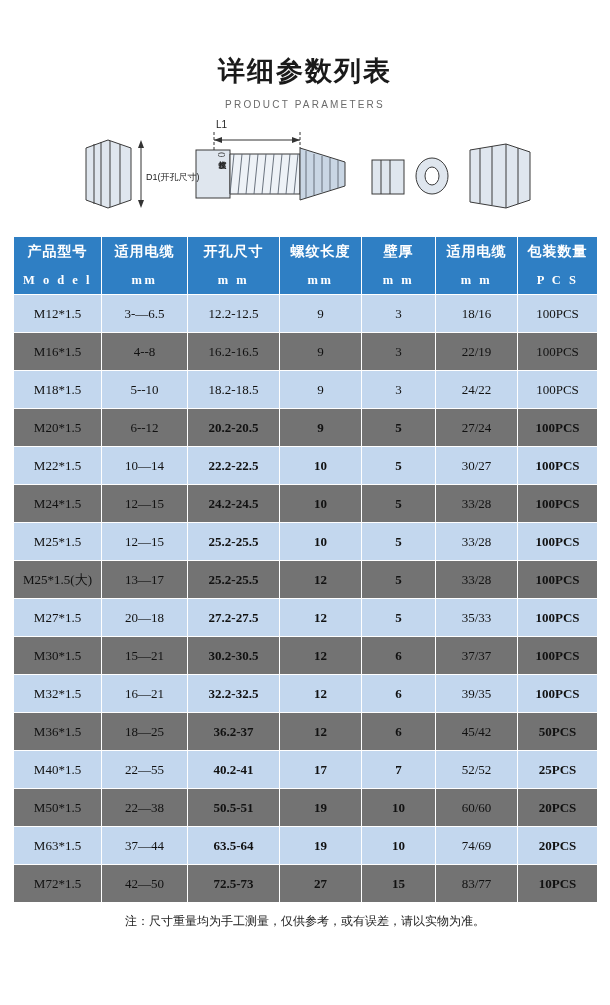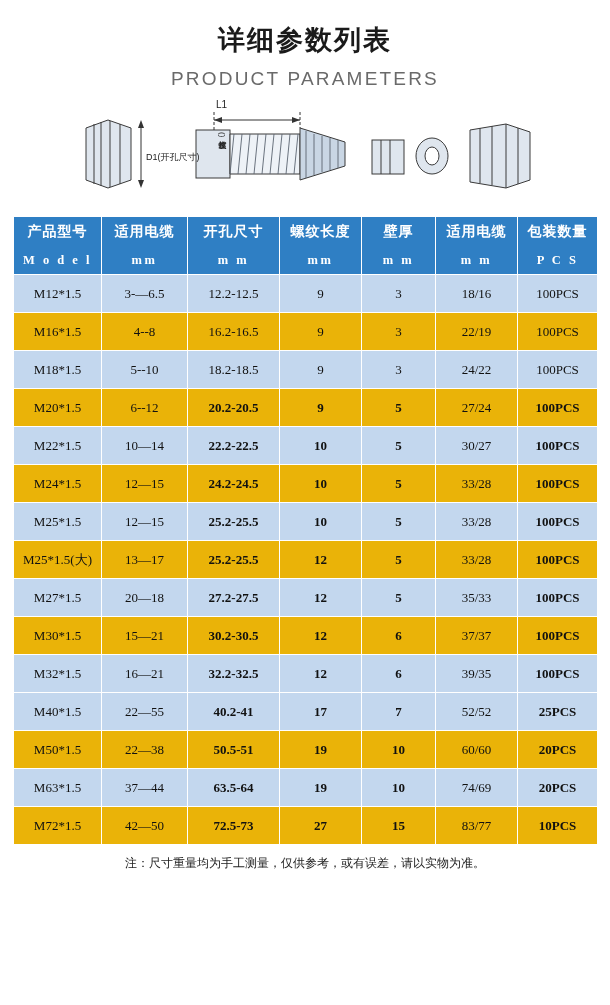--- a/index.html
+++ b/index.html
@@ -11,30 +11,31 @@
   #page {
     width: 610px;
     height: 1005px;
     position: relative;
     background: #ffffff;
     overflow: hidden;
   }
   .title-block {
     text-align: center;
     padding-top: 22px;
+    margin-top: 31px;
   }
   .title-cn {
     font-family: "Liberation Serif", serif;
     font-size: 27px;
     font-weight: bold;
     color: #1a1a1a;
     letter-spacing: 2px;
   }
   .title-en {
-    font-size: 19px;
+    font-size: 10px;
     color: #6a6a6a;
     letter-spacing: 2.2px;
     margin-top: 10px;
   }
   .diagram {
     width: 610px;
     height: 110px;
     position: relative;
     margin-top: 8px;
   }
@@ -72,21 +73,21 @@
     letter-spacing: 2.5px;
     margin-top: 10px;
   }
   tbody td {
     height: 38px;
     font-size: 13px;
     color: #111111;
     padding: 2px 1px;
   }
   tbody tr.alt td { background: #c3d7ee; }
-  tbody tr.plain td { background: #eab308; }
+  tbody tr.plain td { background: #737373; }
   td.model { font-size: 13px; }
   td.bold { font-weight: bold; }
   .footnote {
     text-align: center;
     font-family: "Liberation Serif", serif;
     font-size: 12px;
     color: #222222;
     margin-top: 10px;
   }
   col.c0 { width: 88px; }
@@ -304,20 +305,29 @@
         </tr>
         <tr class="alt">
           <td class="model">M32*1.5</td>
           <td>16—21</td>
           <td class=" bold">32.2-32.5</td>
           <td class=" bold">12</td>
           <td class=" bold">6</td>
           <td>39/35</td>
           <td class=" bold">100PCS</td>
         </tr>
+        <tr class="plain">
+          <td class="model">M36*1.5</td>
+          <td>18—25</td>
+          <td class=" bold">36.2-37</td>
+          <td class=" bold">12</td>
+          <td class=" bold">6</td>
+          <td>45/42</td>
+          <td class=" bold">50PCS</td>
+        </tr>
         <tr class="alt">
           <td class="model">M40*1.5</td>
           <td>22—55</td>
           <td class=" bold">40.2-41</td>
           <td class=" bold">17</td>
           <td class=" bold">7</td>
           <td>52/52</td>
           <td class=" bold">25PCS</td>
         </tr>
         <tr class="plain">

